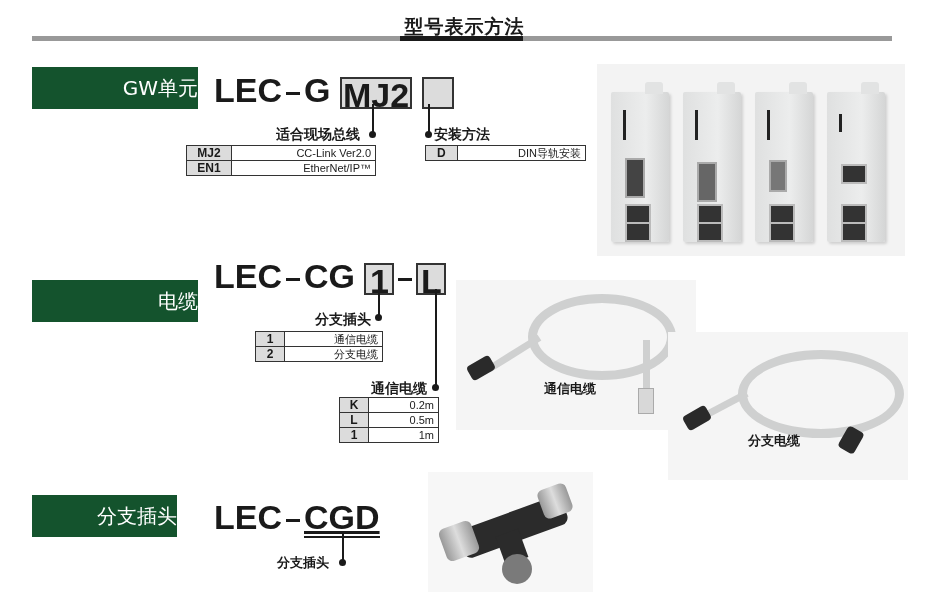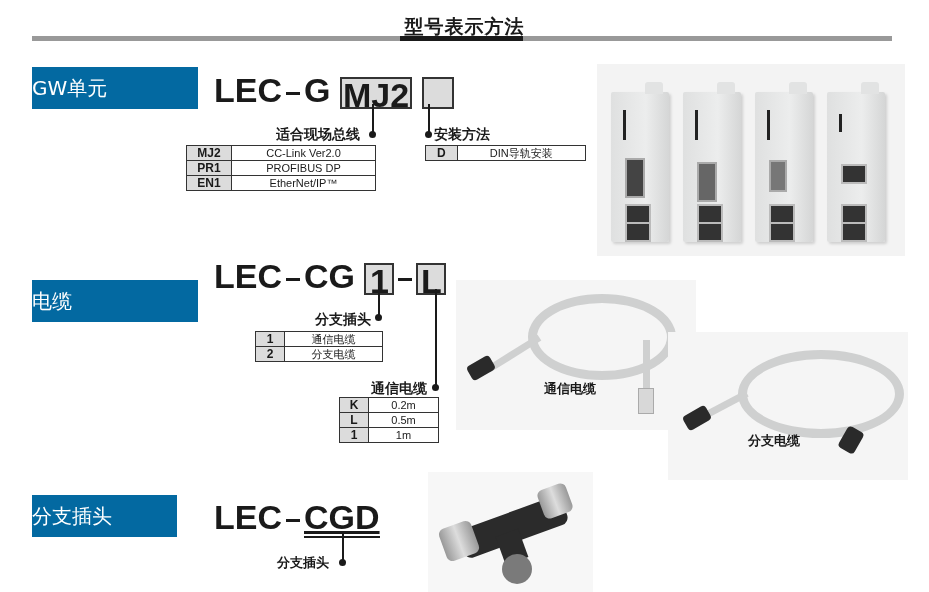--- a/index.html
+++ b/index.html
@@ -6,41 +6,41 @@
   body { width:929px; height:592px; position:relative; overflow:hidden;
          font-family:"DejaVu Sans", "Liberation Sans", sans-serif; color:#1a1a1a; }
   .abs { position:absolute; }
 
   
   .page-title { left:0; width:929px; top:14px; text-align:center; font-size:19px; font-weight:bold; letter-spacing:1px; }
   .title-rule { left:32px; top:36px; width:860px; height:5px; background:#999999; }
   .title-rule-accent { left:400px; top:36px; width:123px; height:5px; background:#1a1a1a; }
 
   
-  .sec-label { background:#0369a1; color:#ffffff; font-size:20px; text-align:left;
+  .sec-label { background:#14532d; color:#ffffff; font-size:20px; text-align:right;
                height:42px; line-height:42px; width:166px; left:32px; }
 
   
   .code { font-family:"Liberation Sans", sans-serif; font-weight:bold; font-size:34px;
           letter-spacing:0px; line-height:40px; color:#1a1a1a; white-space:nowrap; }
   .code-box { display:inline-block; background:#dcdcdc; border:2px solid #333333;
               height:32px; line-height:32px; padding:0 1px; vertical-align:middle;
               font-size:34px; box-sizing:border-box; }
   .code-box-empty { display:inline-block; background:#dcdcdc; border:2px solid #333333;
                     height:32px; width:32px; vertical-align:middle; box-sizing:border-box; }
   .dash { display:inline-block; width:14px; height:3px; background:#1a1a1a; vertical-align:middle; margin:0 4px; }
 
   .vline { width:2px; background:#1a1a1a; }
   .dot { width:7px; height:7px; border-radius:50%; background:#1a1a1a; }
   .cap { font-size:14px; font-weight:bold; white-space:nowrap; }
 
   table.opt { border-collapse:collapse; font-family:"Liberation Sans", sans-serif; font-size:11px; }
   table.opt td { border:1px solid #333333; height:14px; padding:0 4px; line-height:14px; }
   table.opt td.k { background:#dcdcdc; font-weight:bold; text-align:center; font-size:12px; }
-  table.opt td.v { text-align:center; background:#ffffff; }
+  table.opt td.v { text-align:right; background:#ffffff; }
 
   
   .photo { background:#f3f3f3; }
   .unit { position:absolute; width:58px; height:150px; background:linear-gradient(90deg,#dfe0e0 0%,#eceded 60%,#d5d6d6 100%);
           border-radius:2px; box-shadow:2px 2px 3px rgba(0,0,0,0.15); }
   .unit-tab { position:absolute; top:-10px; right:6px; width:18px; height:12px; background:#e2e3e3; border-radius:3px 3px 0 0; }
   .unit-bar { position:absolute; left:12px; width:3px; background:#222; }
   .unit-port { position:absolute; left:14px; width:22px; height:16px; background:#333; border:2px solid #bbb; }
   .unit-conn { position:absolute; left:14px; width:16px; height:36px; background:#444; border:2px solid #aaa; }
 
@@ -72,24 +72,20 @@
 <div class="abs cap" style="left:276px; top:126px;">适合现场总线</div>
 <div class="abs cap" style="left:434px; top:126px;">安装方法</div>
 
 <table class="abs opt" style="left:186px; top:145px; width:190px;">
   <tbody>
       <tr>
         <td class="k" style="width:36px;">MJ2</td>
         <td class="v">CC-Link Ver2.0</td>
       </tr>
   <tr>
-        <td class="k">PR1</td>
-        <td class="v">PROFIBUS DP</td>
-      </tr>
-  <tr>
         <td class="k">EN1</td>
         <td class="v">EtherNet/IP™</td>
       </tr>
 </tbody>
   </table>
 
 <table class="abs opt" style="left:425px; top:145px; width:161px;">
   <tbody>
   <tr>
         <td class="k">D</td>

